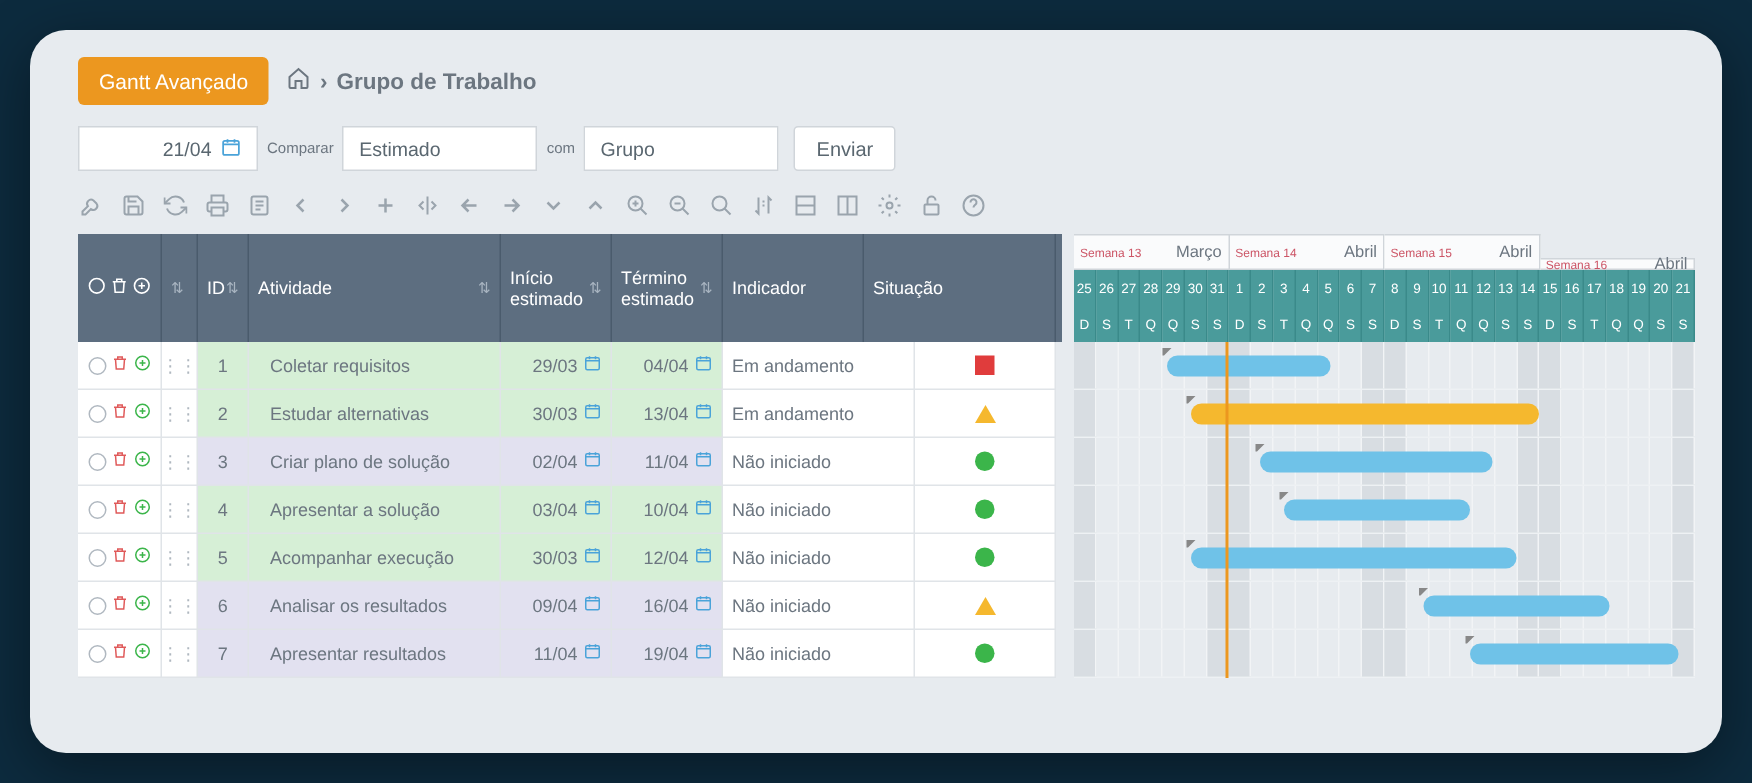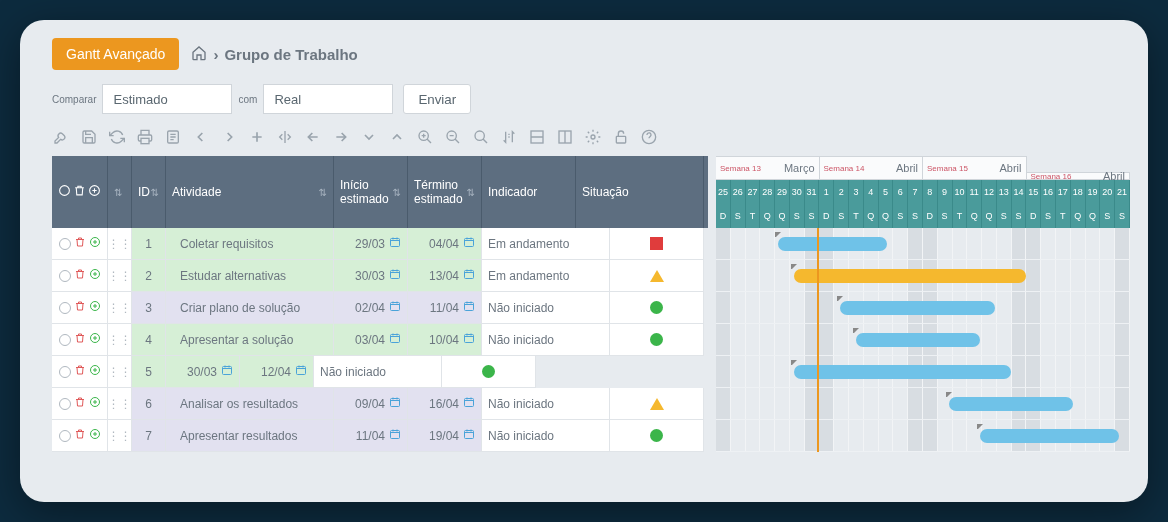--- a/index.html
+++ b/index.html
@@ -77,24 +77,33 @@
         <svg viewBox="0 0 24 24" fill="none" stroke="#6c7680" stroke-width="2">
             <path d="M3 11l9-8 9 8v10a1 1 0 01-1 1h-5v-7h-6v7H4a1 1 0 01-1-1V11z"></path>
           </svg>
       </span>
       <span>›</span>
       <span>Grupo de Trabalho</span>
     </div>
   </div>
 
   <div class="filterbar">
+    <div class="date-input">
+      <span>21/04</span>
+      <span class="calicon">
+        <svg width="14" height="14" viewBox="0 0 24 24" fill="none" stroke="#4aa3d9" stroke-width="2">
+            <rect x="3" y="5" width="18" height="16" rx="2"></rect>
+            <path d="M3 9h18M8 3v4M16 3v4"></path>
+          </svg>
+      </span>
+    </div>
     <span class="lbl">Comparar</span>
     <div class="select">Estimado</div>
     <span class="lbl">com</span>
-    <div class="select">Real</div>
+    <div class="select">Grupo</div>
     <button class="btn-send">Enviar</button>
   </div>
 
   <div class="toolbar">
     <span>
         <svg width="16" height="16" viewBox="0 0 24 24" fill="none" stroke="currentColor" stroke-width="2">
           <path d="M14 7a4 4 0 00-5.6 5.6L3 18v3h3l5.4-5.4A4 4 0 0017 10l-3-3z"></path>
         </svg>
       </span>
     <span>
@@ -372,20 +381,21 @@
               <span class="del"><svg width="12" height="12" viewBox="0 0 24 24" fill="none" stroke="currentColor" stroke-width="2">
                   <path d="M4 7h16M9 7V4h6v3M6 7l1 13h10l1-13"></path>
                 </svg></span>
               <span class="add"><svg width="12" height="12" viewBox="0 0 24 24" fill="none" stroke="currentColor" stroke-width="2">
                   <circle cx="12" cy="12" r="9"></circle>
                   <path d="M12 8v8M8 12h8"></path>
                 </svg></span>
             </div>
             <div class="cell drag">⋮⋮</div>
             <div class="cell id shade-green">5</div>
+            <div class="cell atv shade-green">Acompanhar execução</div>
             <div class="cell dt shade-green">30/03 <span class="calicon"><svg width="12" height="12" viewBox="0 0 24 24" fill="none" stroke="#4aa3d9" stroke-width="2">
                   <rect x="3" y="5" width="18" height="16" rx="2"></rect>
                   <path d="M3 9h18M8 3v4M16 3v4"></path>
                 </svg></span></div>
             <div class="cell dt shade-green">12/04 <span class="calicon"><svg width="12" height="12" viewBox="0 0 24 24" fill="none" stroke="#4aa3d9" stroke-width="2">
                   <rect x="3" y="5" width="18" height="16" rx="2"></rect>
                   <path d="M3 9h18M8 3v4M16 3v4"></path>
                 </svg></span></div>
             <div class="cell sit">Não iniciado</div>
             <div class="cell ind">

